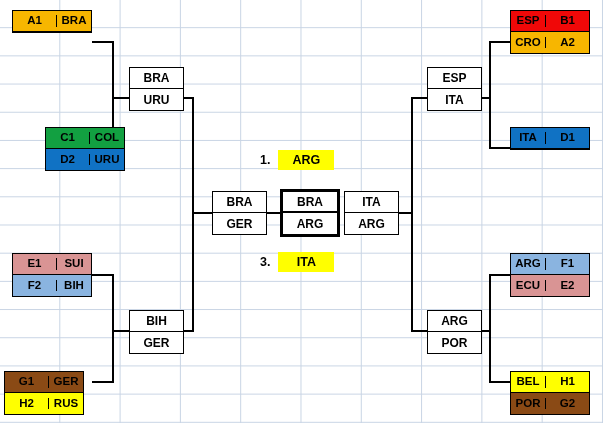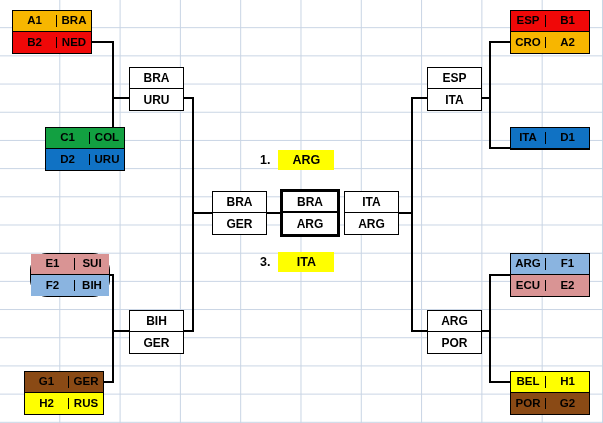--- a/index.html
+++ b/index.html
@@ -154,49 +154,45 @@
   <div class="ln lnH" style="left:411px;top:330px;width:16px;"></div>
   <div class="ln lnH" style="left:390px;top:212px;width:22px;"></div>
 
   <div class="ln lnH" style="left:320px;top:212px;width:20px;"></div>
 
   <div class="grp" style="left:12px;top:10px;">
     <div class="row" style="background:#f7b600;">
       <div class="cd">A1</div>
       <div class="tm">BRA</div>
     </div>
-    <div class="row" style="background:#f00808;">
-      <div class="cd">B2</div>
-      <div class="tm">NED</div>
-    </div>
   </div>
 
   <div class="grp" style="left:12px;top:127px;margin-left:33px;">
     <div class="row" style="background:#12a041;">
       <div class="cd">C1</div>
       <div class="tm">COL</div>
     </div>
     <div class="row" style="background:#1072c4;">
       <div class="cd">D2</div>
       <div class="tm">URU</div>
     </div>
   </div>
 
-  <div class="grp" style="left:30px;top:253px;border-radius:17px;">
+  <div class="grp" style="left:12px;top:253px;">
     <div class="row" style="background:#d99494;">
       <div class="cd">E1</div>
       <div class="tm">SUI</div>
     </div>
     <div class="row" style="background:#8ab4e0;">
       <div class="cd">F2</div>
       <div class="tm">BIH</div>
     </div>
   </div>
 
-  <div class="grp" style="left:24px;top:371px;">
+  <div class="grp" style="left:4px;top:371px;">
     <div class="row" style="background:#8a4a15;">
       <div class="cd">G1</div>
       <div class="tm">GER</div>
     </div>
     <div class="row" style="background:#ffff00;">
       <div class="cd">H2</div>
       <div class="tm">RUS</div>
     </div>
   </div>
 

